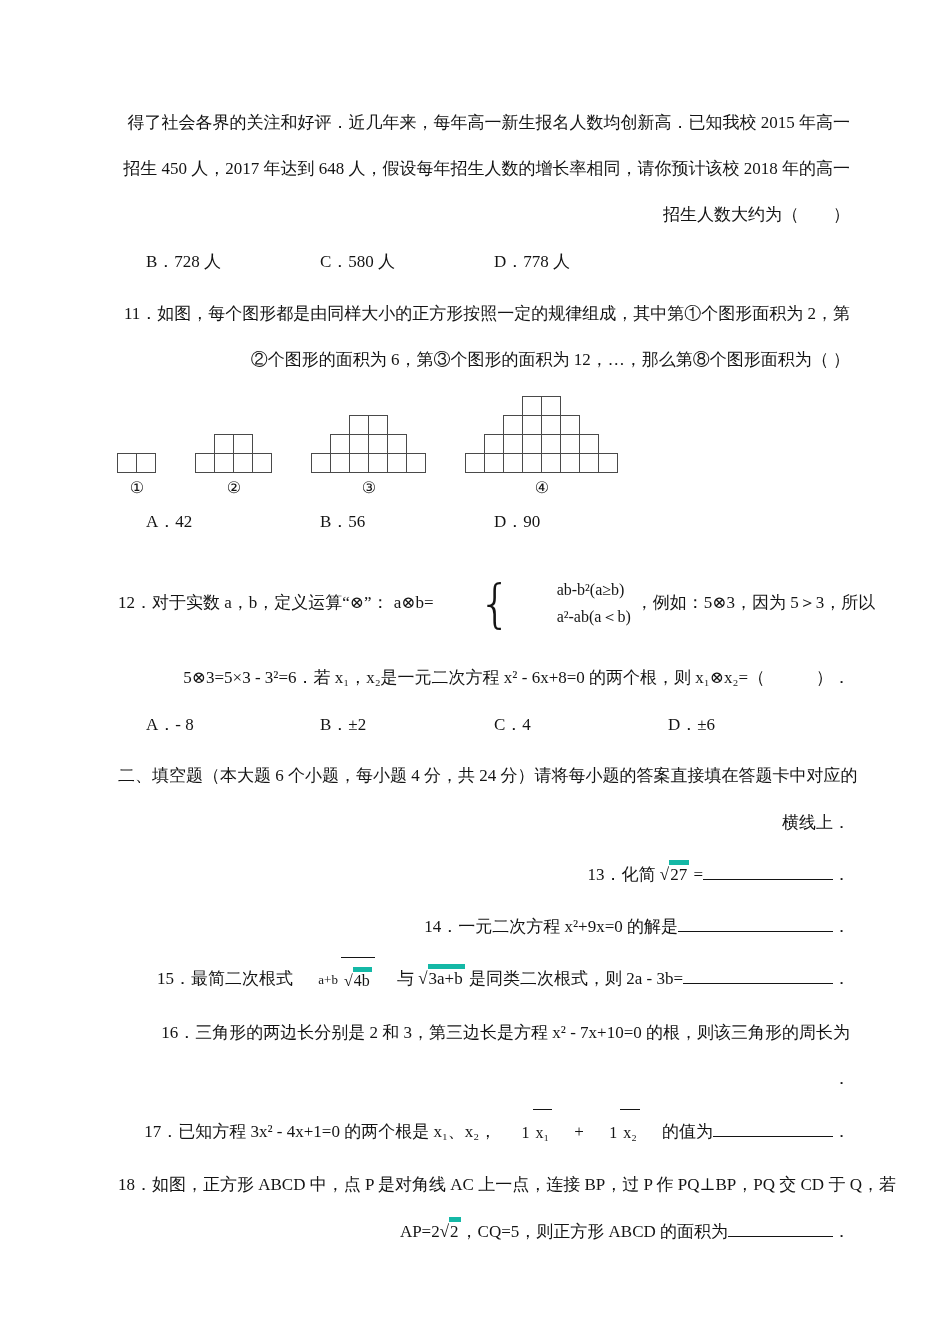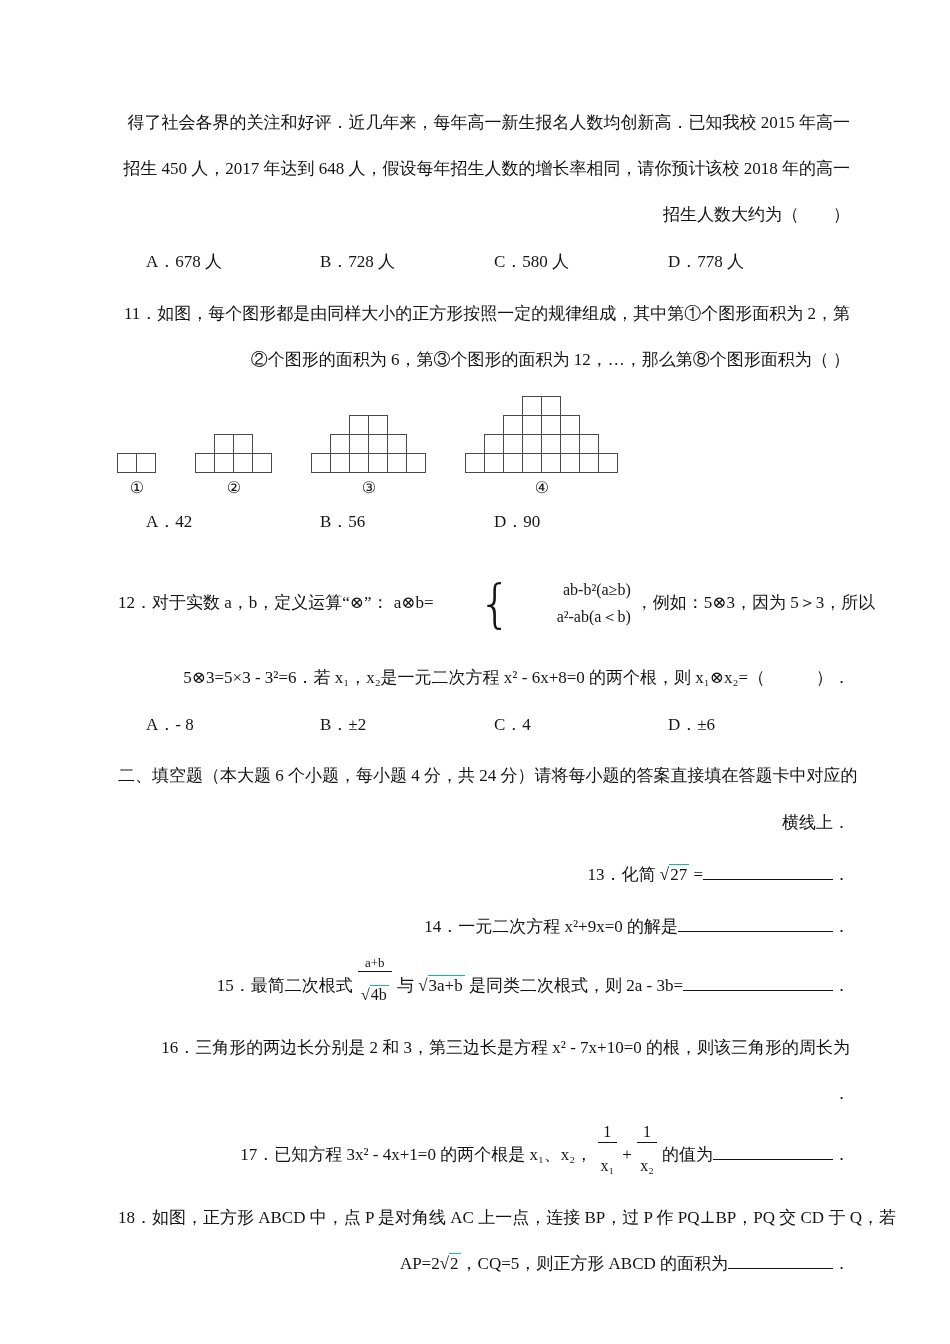--- a/index.html
+++ b/index.html
@@ -17,43 +17,42 @@
   .figures{display:flex;align-items:flex-end;gap:40px;margin:14px 0 2px 0;}
   .fig{display:flex;flex-direction:column;align-items:center;}
   .stack{display:flex;flex-direction:column;align-items:center;}
   .sq-row{display:flex;justify-content:center;}
   .sq{width:20px;height:20px;border:1px solid #4a4a4a;margin:-1px 0 0 -1px;background:#fff;box-sizing:border-box;}
   .fig-label{margin-top:5px;font-size:16px;}
   
   .q12-line1{display:flex;align-items:center;line-height:1.5;margin:16px 0 10px 0;white-space:nowrap;}
   .piecewise{display:inline-flex;align-items:center;margin:15px 5px;gap:43px;}
   .brace{font-size:52px;line-height:0.9;font-family:"DejaVu Sans",sans-serif;font-weight:300;margin:0 2px;}
-  .cases{display:flex;flex-direction:column;line-height:1.7;font-size:16px;align-items:flex-end;}
+  .cases{display:flex;flex-direction:column;line-height:1.7;font-size:16px;}
   
   .sqrt{display:inline-block;white-space:nowrap;}
-  .rad{border-top:1px solid #14b8a6;padding:0 2px 0 1px;}
-  .frac{display:inline-flex;flex-direction:column;align-items:center;vertical-align:middle;line-height:1.15;font-size:16px;margin:0 1px;}
+  .rad{border-top:5px solid #14b8a6;padding:0 2px 0 1px;}
+  .frac{display:inline-flex;flex-direction:row;align-items:center;vertical-align:middle;line-height:1.15;font-size:16px;margin:0 18px;}
   .frac .num{padding:0 3px;}
   .frac .den{border-top:1px solid #141414;padding:14px 3px;}
   .frac .num.small{font-size:13px;}
   .blank{display:inline-block;border-bottom:1px solid #141414;height:17px;vertical-align:baseline;}
   .w105{width:105px}.w120{width:120px}.w130{width:130px}.w150{width:150px}.w155{width:155px}
   .tall{line-height:2.2;}
 </style>
 </head>
 <body>
 
 <div class="page">
 
   <section>
     <p class="line">得了社会各界的关注和好评．近几年来，每年高一新生报名人数均创新高．已知我校 2015 年高一</p>
     <p class="line">招生 450 人，2017 年达到 648 人，假设每年招生人数的增长率相同，请你预计该校 2018 年的高一</p>
     <p class="line">招生人数大约为（　　）</p>
     <div class="options">
-        <span class="opt">A．678 人</span>
         <span class="opt">B．728 人</span>
         <span class="opt">C．580 人</span>
         <span class="opt">D．778 人</span>
       </div>
   </section>
 
   <section>
     <p class="line">11．如图，每个图形都是由同样大小的正方形按照一定的规律组成，其中第①个图形面积为 2，第</p>
     <p class="line">②个图形的面积为 6，第③个图形的面积为 12，…，那么第⑧个图形面积为（            ）</p>
     <div class="figures">

